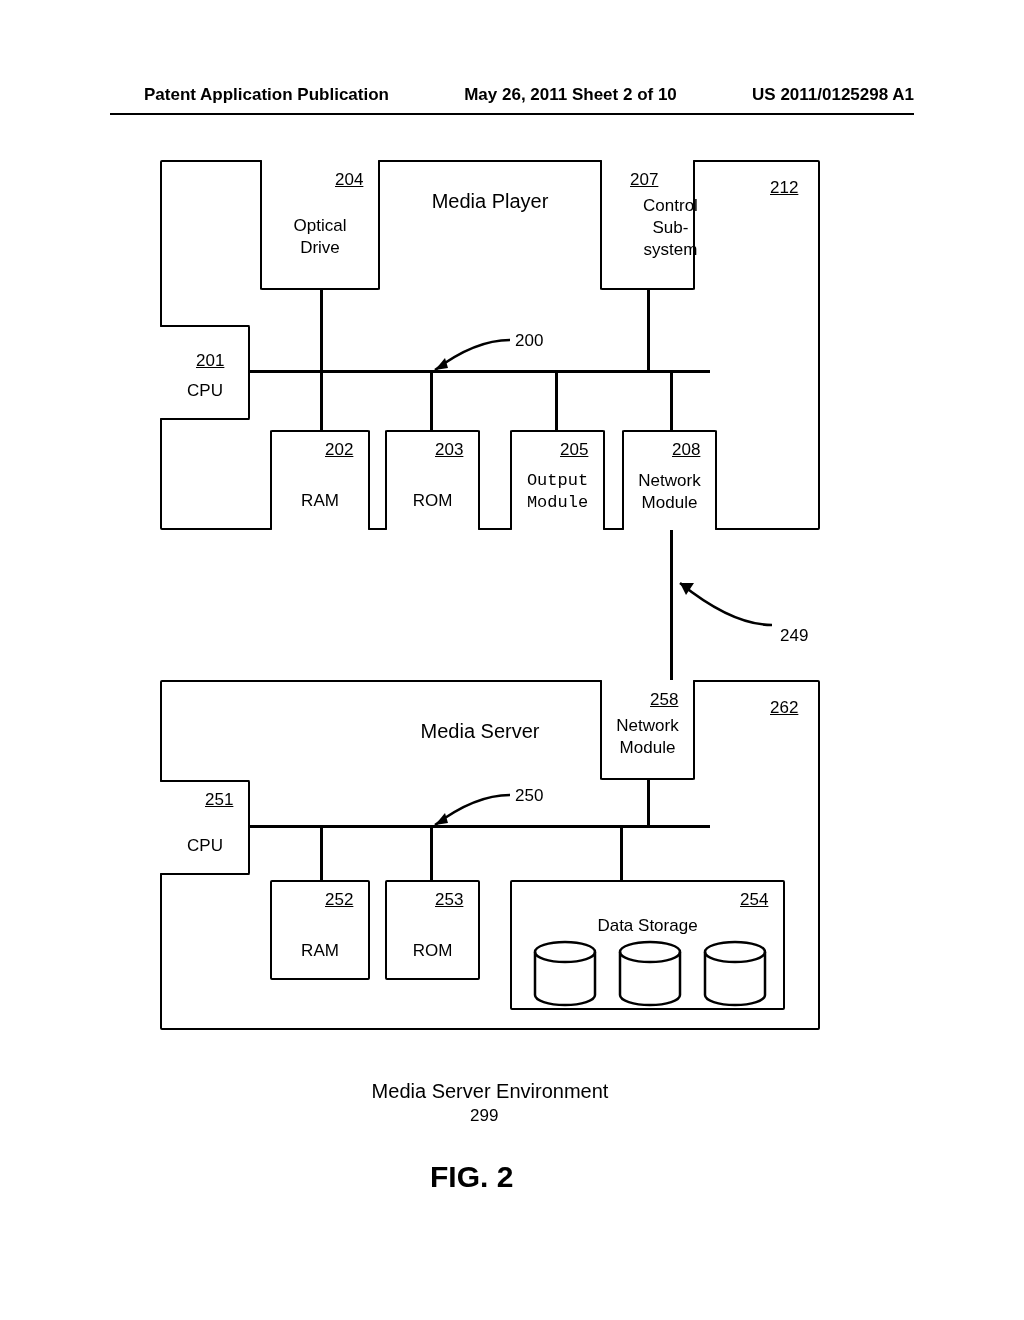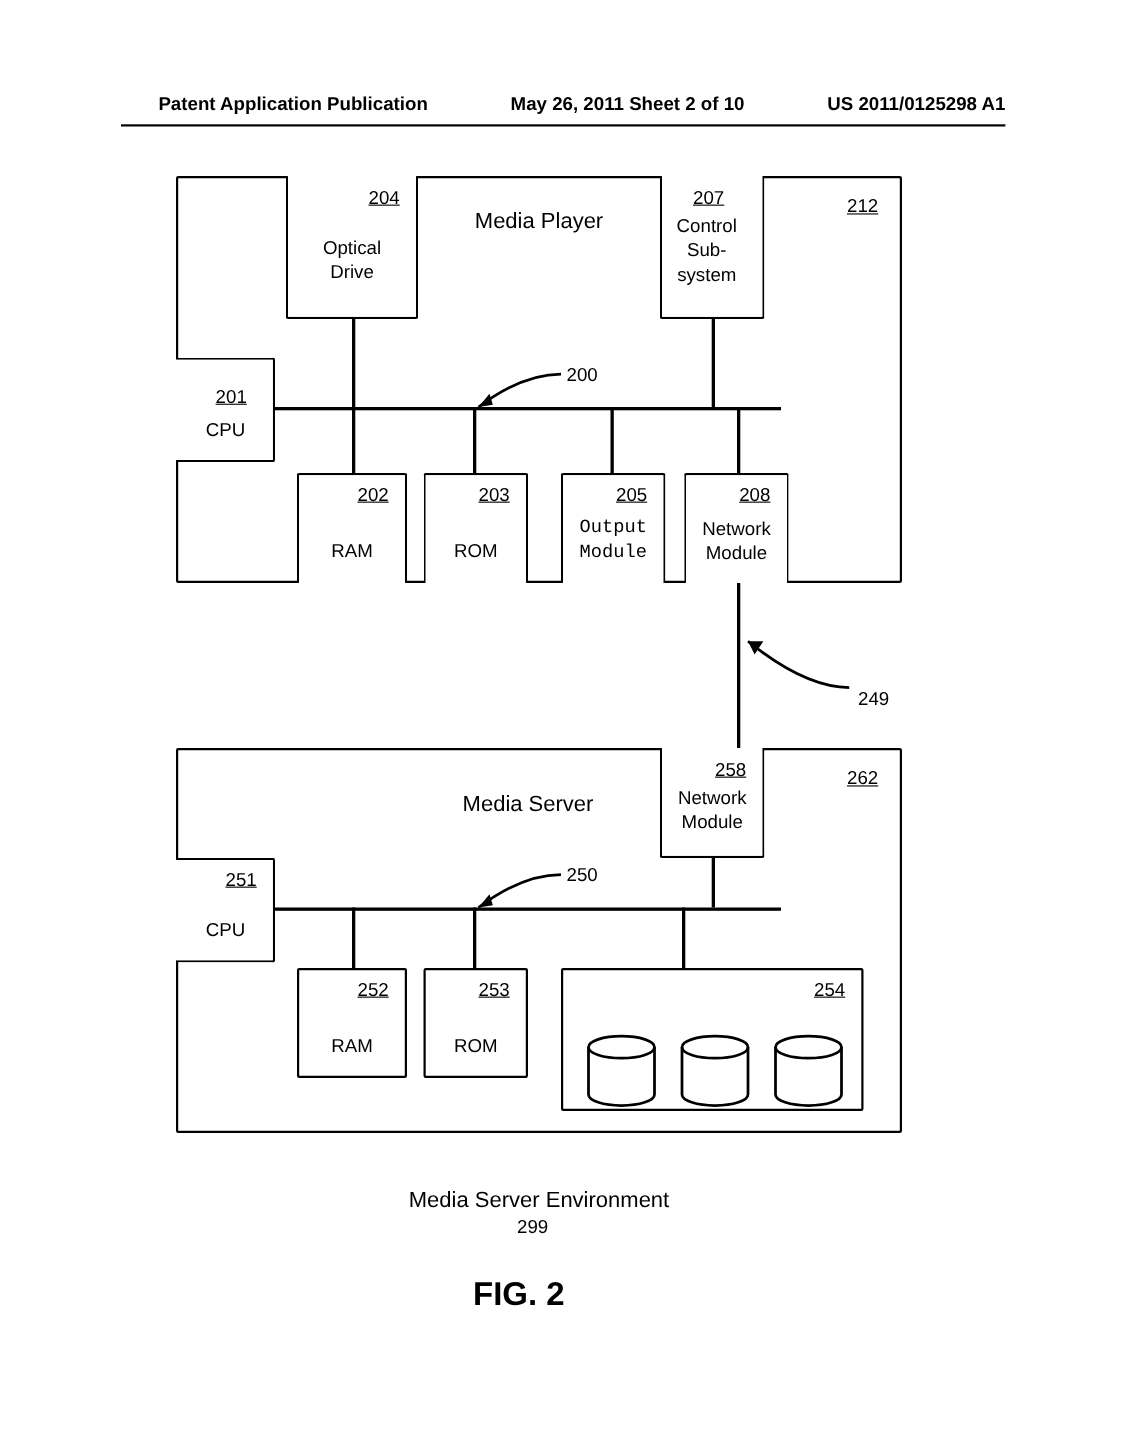--- a/index.html
+++ b/index.html
@@ -84,21 +84,21 @@
   <span class="title-large" style="left:400px; top:40px; width:180px;">Media Player</span>
   <span class="ref" style="left:770px; top:28px;text-align:right;">212</span>
 
   <div class="box" style="left:260px; top:10px; width:120px; height:130px; border-top:none;"></div>
   <span class="ref" style="left:335px; top:20px;">204</span>
   <span class="label" style="left:260px; top:65px; width:120px;">Optical
 Drive</span>
 
   <div class="box" style="left:600px; top:10px; width:95px; height:130px; border-top:none;"></div>
   <span class="ref" style="left:630px; top:20px;">207</span>
-  <span class="label" style="left:584px; top:45px; width:117px;">Control
+  <span class="label" style="left:612px; top:45px; width:117px;">Control
 Sub-
 system</span>
 
   <div class="box" style="left:160px; top:175px; width:90px; height:95px; border-left:none;"></div>
   <span class="ref" style="left:196px; top:185px;margin-top:16px;">201</span>
   <span class="label" style="left:160px; top:230px; width:90px;">CPU</span>
 
   <div class="line" style="left:250px; top:220px; width:460px; height:2.5px;"></div>
 
   <div class="line" style="left:320px; top:140px; width:2.5px; height:80px;"></div>
@@ -169,20 +169,21 @@
   <div class="box" style="left:270px; top:730px; width:100px; height:100px;"></div>
   <span class="ref" style="left:325px; top:740px;">252</span>
   <span class="label" style="left:270px; top:790px; width:100px;">RAM</span>
 
   <div class="box" style="left:385px; top:730px; width:95px; height:100px;"></div>
   <span class="ref" style="left:435px; top:740px;">253</span>
   <span class="label" style="left:385px; top:790px; width:95px;">ROM</span>
 
   <div class="box" style="left:510px; top:730px; width:275px; height:130px;"></div>
   <span class="ref" style="left:740px; top:740px;">254</span>
+  <span class="label" style="left:510px; top:765px; width:275px;">Data Storage</span>
 
   <svg style="left:530px; top:790px; width:250px; height:70px;">
     <g stroke="#000" stroke-width="2.5" fill="#fff">
       <ellipse cx="35" cy="12" rx="30" ry="10"></ellipse>
       <path d="M5 12 L5 55 A30 10 0 0 0 65 55 L65 12" fill="none"></path>
       <ellipse cx="120" cy="12" rx="30" ry="10"></ellipse>
       <path d="M90 12 L90 55 A30 10 0 0 0 150 55 L150 12" fill="none"></path>
       <ellipse cx="205" cy="12" rx="30" ry="10"></ellipse>
       <path d="M175 12 L175 55 A30 10 0 0 0 235 55 L235 12" fill="none"></path>
     </g>

